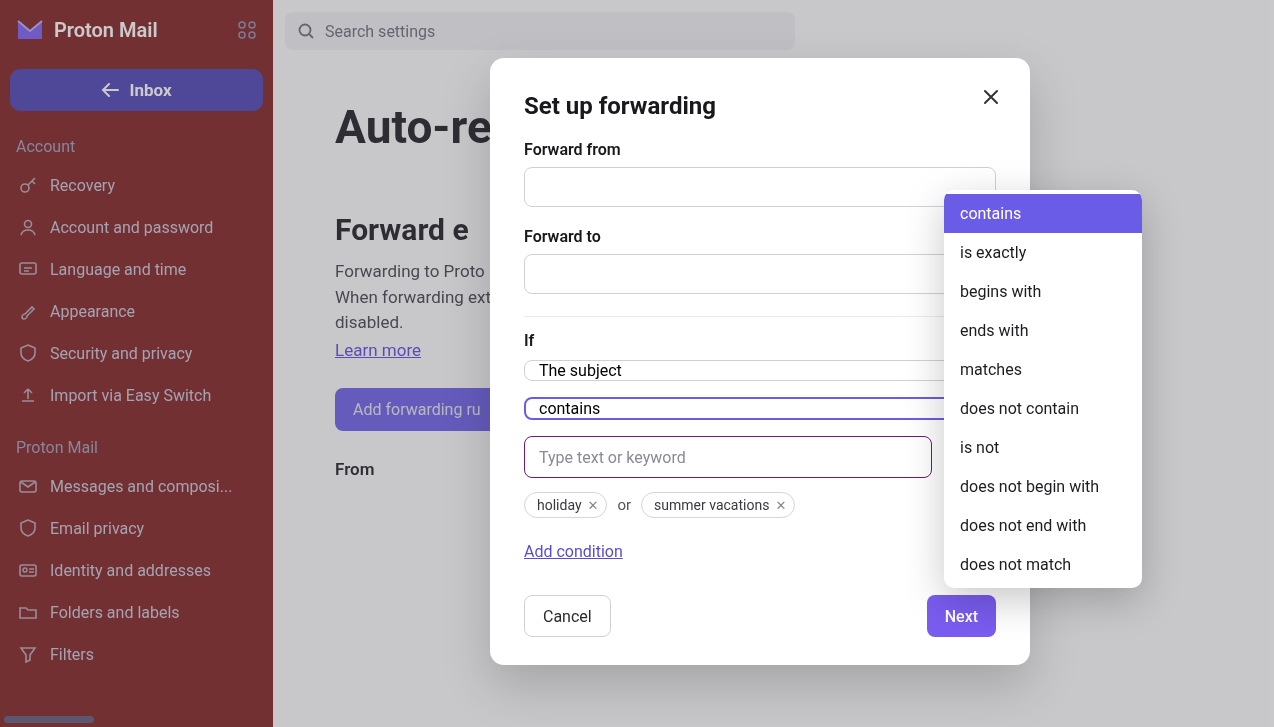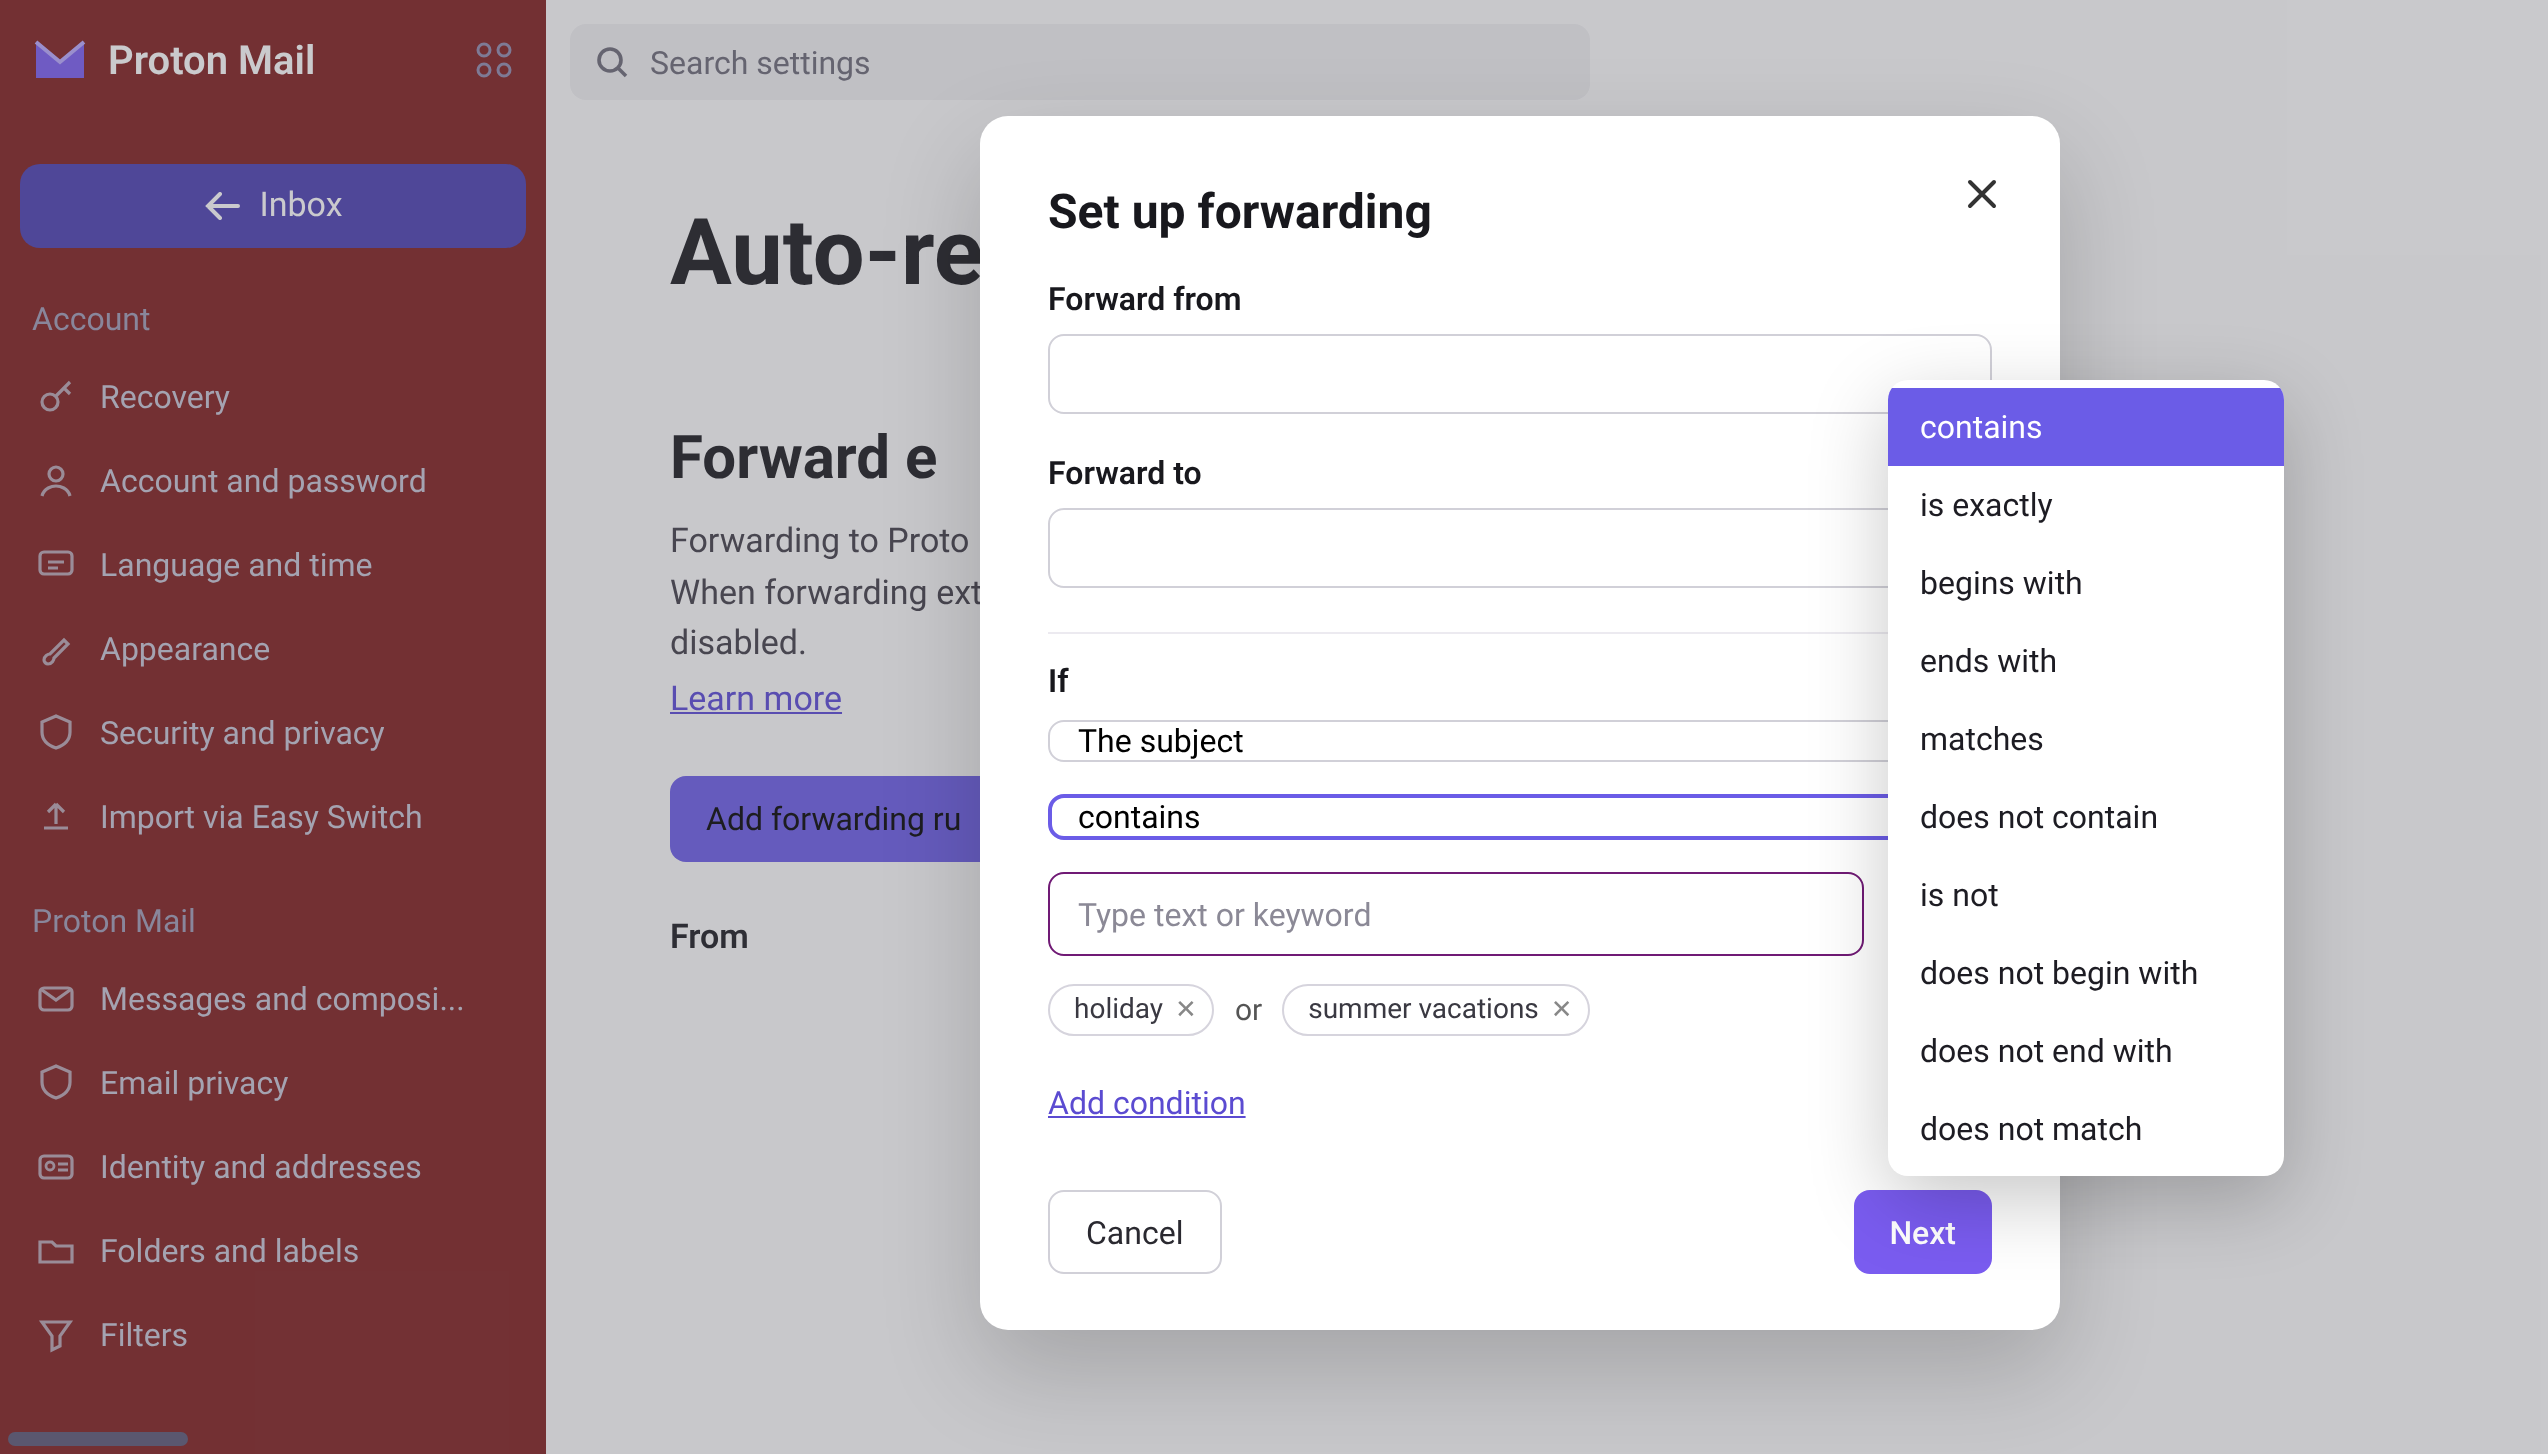--- a/index.html
+++ b/index.html
@@ -4,36 +4,36 @@
 <style>
 * { margin:0; padding:0; box-sizing:border-box; font-family:-apple-system,BlinkMacSystemFont,"Segoe UI",Roboto,sans-serif; }
 body { width:1274px; height:727px; overflow:hidden; background:#f5f5f7; position:relative; }
 
 
 .sidebar { position:absolute; left:0; top:0; width:273px; height:727px; background:#7f1d1d; color:#c8c6d6; overflow:hidden; }
 .brand { display:flex; align-items:center; gap:10px; padding:18px 16px 10px 16px; }
 .brand-logo { width:28px; height:22px; }
 .brand-text { color:#fff; font-size:20px; font-weight:600; }
 .grid-icon { margin-left:auto; }
-.inbox-btn { margin:30px 10px 18px 10px; background:#4a3eb1; border-radius:10px; height:42px; display:flex; align-items:center; justify-content:center; gap:10px; color:#fff; font-size:17px; cursor:pointer; }
+.inbox-btn { margin:17px 10px 18px 10px; background:#4a3eb1; border-radius:10px; height:42px; display:flex; align-items:center; justify-content:center; gap:10px; color:#fff; font-size:17px; cursor:pointer;font-weight:bold; }
 .section-label { color:#9f9bb5; font-size:16px; padding:8px 16px; }
 .nav-item { display:flex; align-items:center; gap:12px; padding:11px 18px; font-size:16px; cursor:pointer; }
 .nav-item .icon { width:20px; flex-shrink:0; opacity:.8; }
 .nav-item span.label { white-space:nowrap; overflow:hidden; text-overflow:ellipsis; }
 .scrollbar { position:absolute; bottom:4px; left:4px; width:90px; height:7px; background:#5b5675; border-radius:4px; }
 
 
 .main { position:absolute; left:273px; top:0; right:0; height:727px; background:#fdfdfd; }
 .search { position:absolute; left:12px; top:12px; width:510px; height:38px; background:#f0f0f2; border-radius:8px; display:flex; align-items:center; gap:10px; padding:0 12px; color:#6b6977; font-size:16px; }
 .content { position:absolute; left:62px; top:100px; right:40px; }
 .h1 { font-size:46px; font-weight:700; color:#18181d; }
 .h2 { font-size:30px; font-weight:700; color:#18181d; margin-top:58px; }
 .desc { font-size:17px; color:#403d47; margin-top:12px; line-height:1.5; max-width:640px; }
 .learn { color:#5948d6; text-decoration:underline; cursor:pointer; display:inline-block; margin-top:4px; font-size:17px;}
-.add-btn { margin-top:28px; background:#6b5ce7; color:#000000; padding:12px 18px; border-radius:8px; display:inline-block; font-size:16px; cursor:pointer;}
+.add-btn { margin-top:28px; background:#6b5ce7; color:#e5e5e5; padding:12px 18px; border-radius:8px; display:inline-block; font-size:16px; cursor:pointer;}
 .table-head { margin-top:28px; display:flex; font-size:17px; font-weight:600; color:#1a1a1f; }
 .table-head .col { width:150px; }
 
 
 .overlay { position:absolute; inset:0; background:rgba(90,90,100,.32); }
 
 
 .modal { position:absolute; left:490px; top:58px; width:540px; background:#fff; border-radius:14px; box-shadow:0 20px 50px rgba(0,0,0,.18); padding:34px 34px 28px 34px; }
 .modal-title { font-size:24px; font-weight:700; color:#18181d; }
 .close-x { position:absolute; top:30px; right:30px; cursor:pointer; color:#333; }

